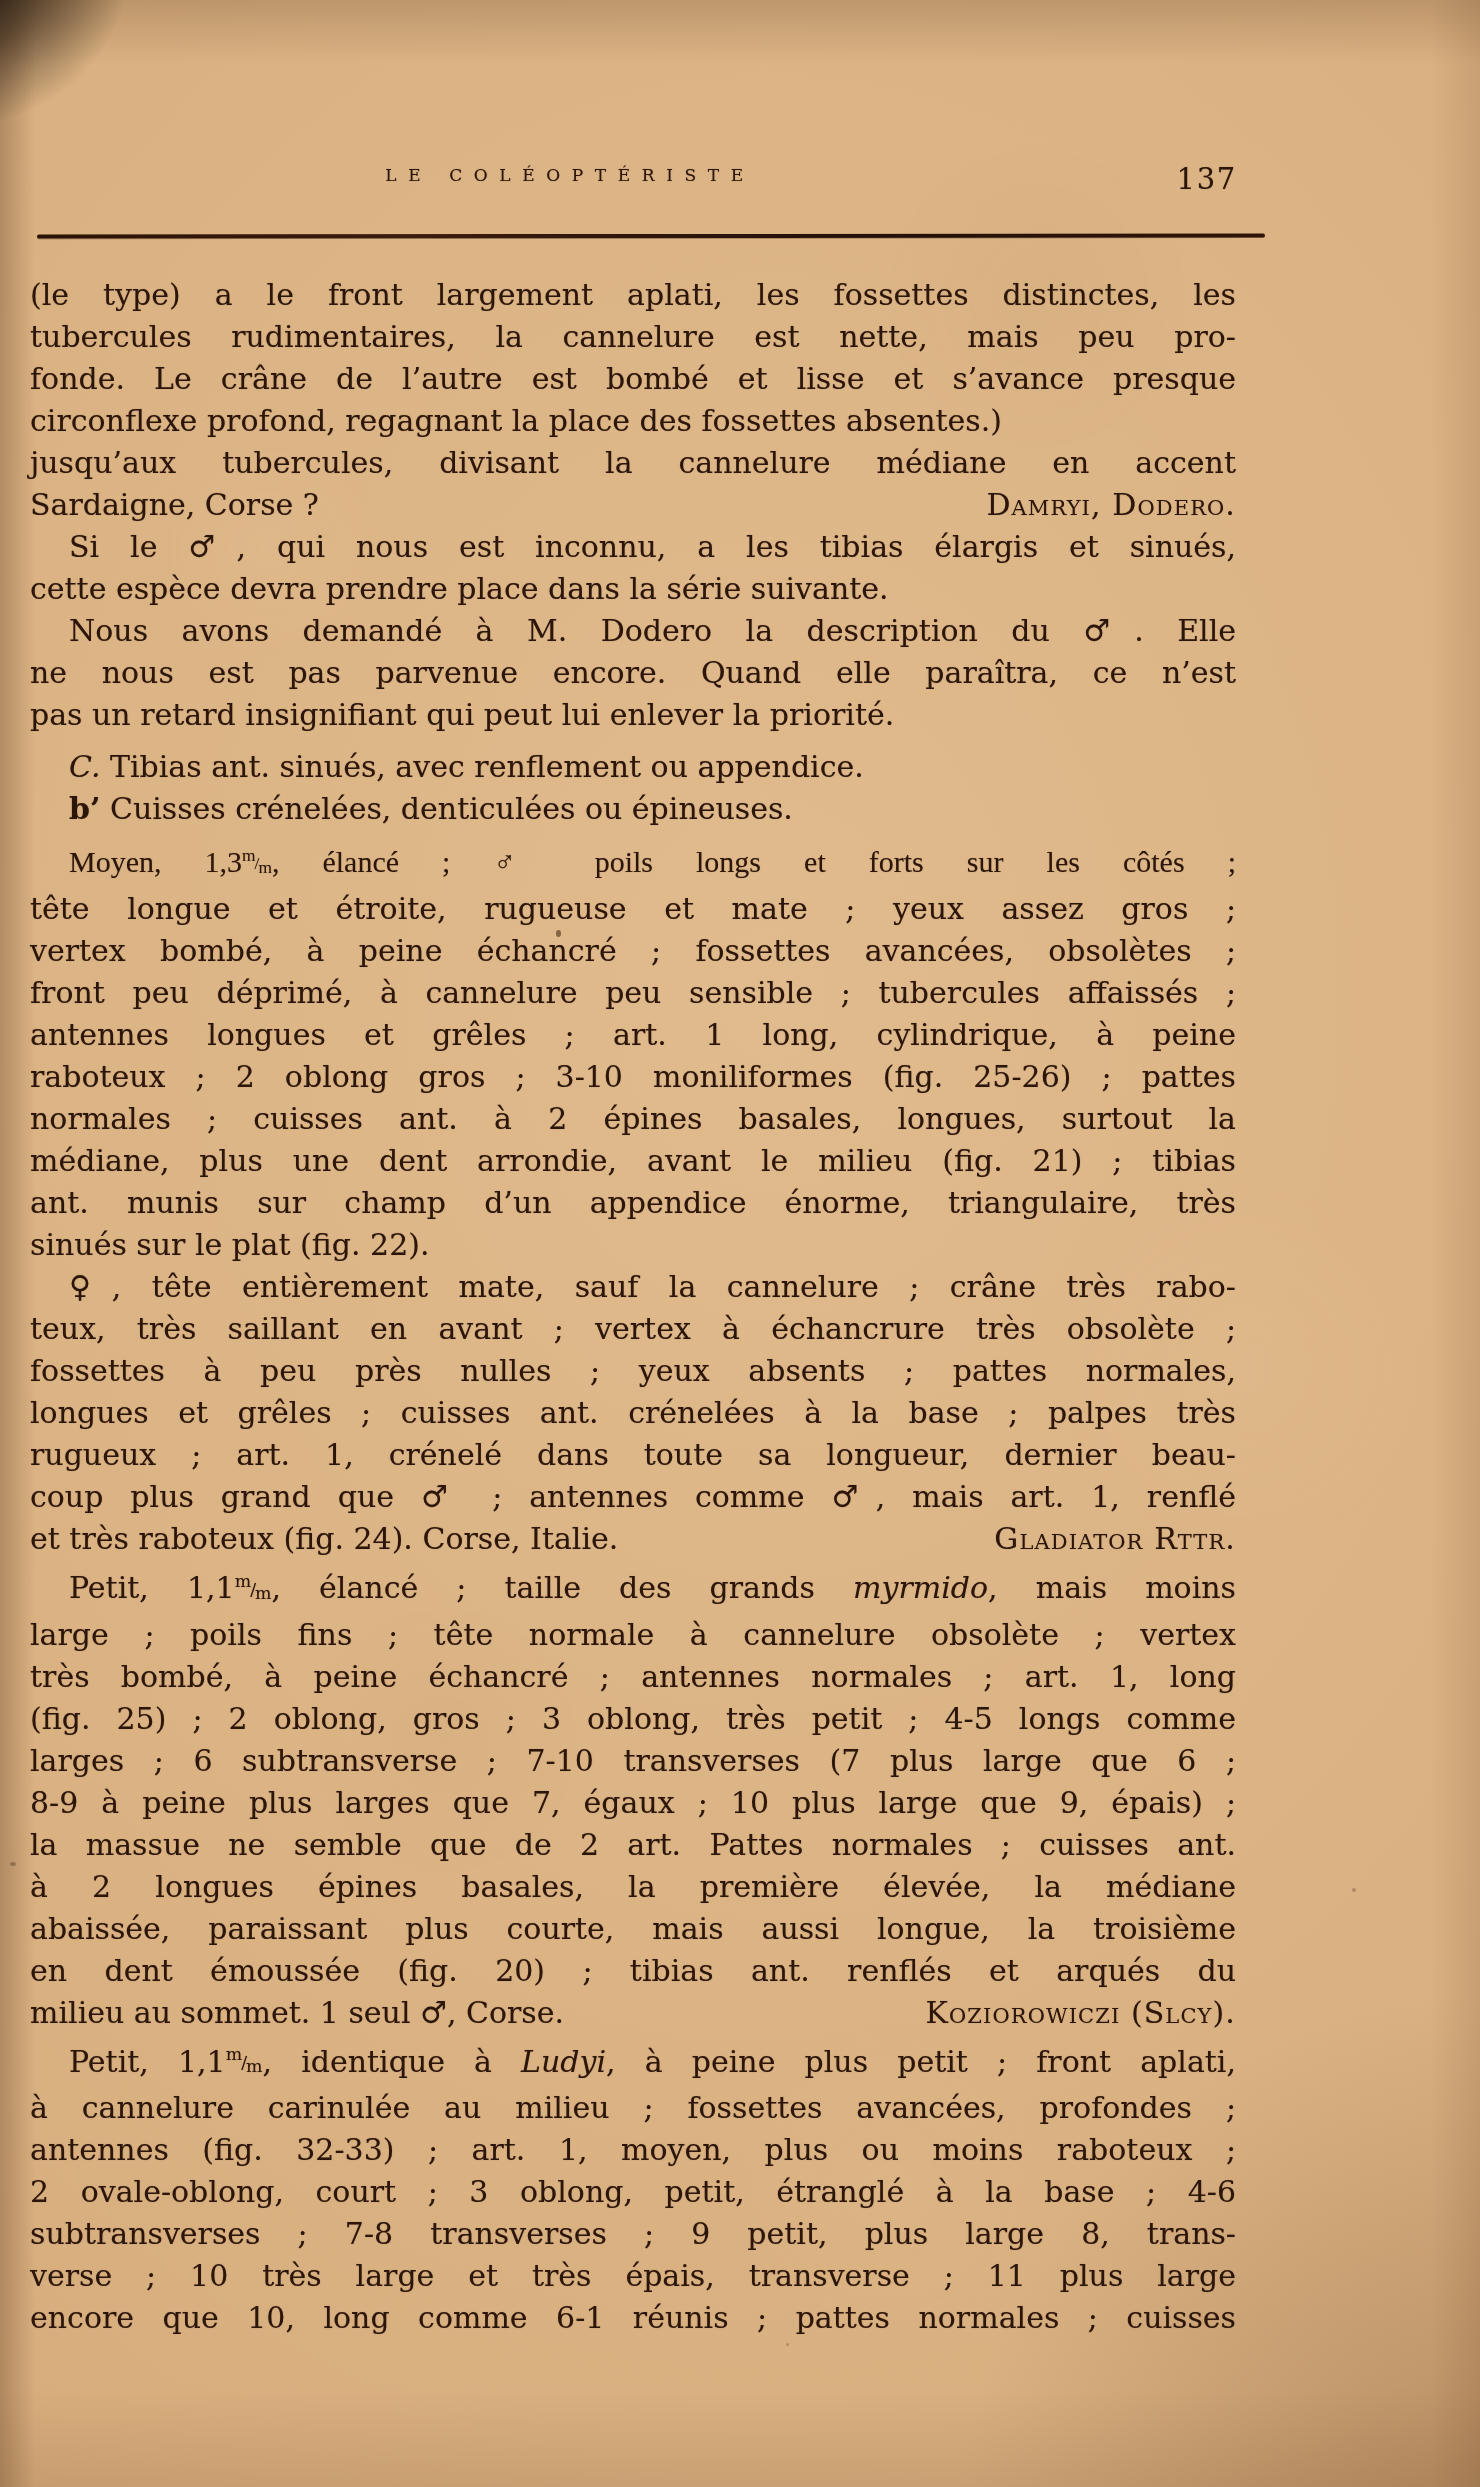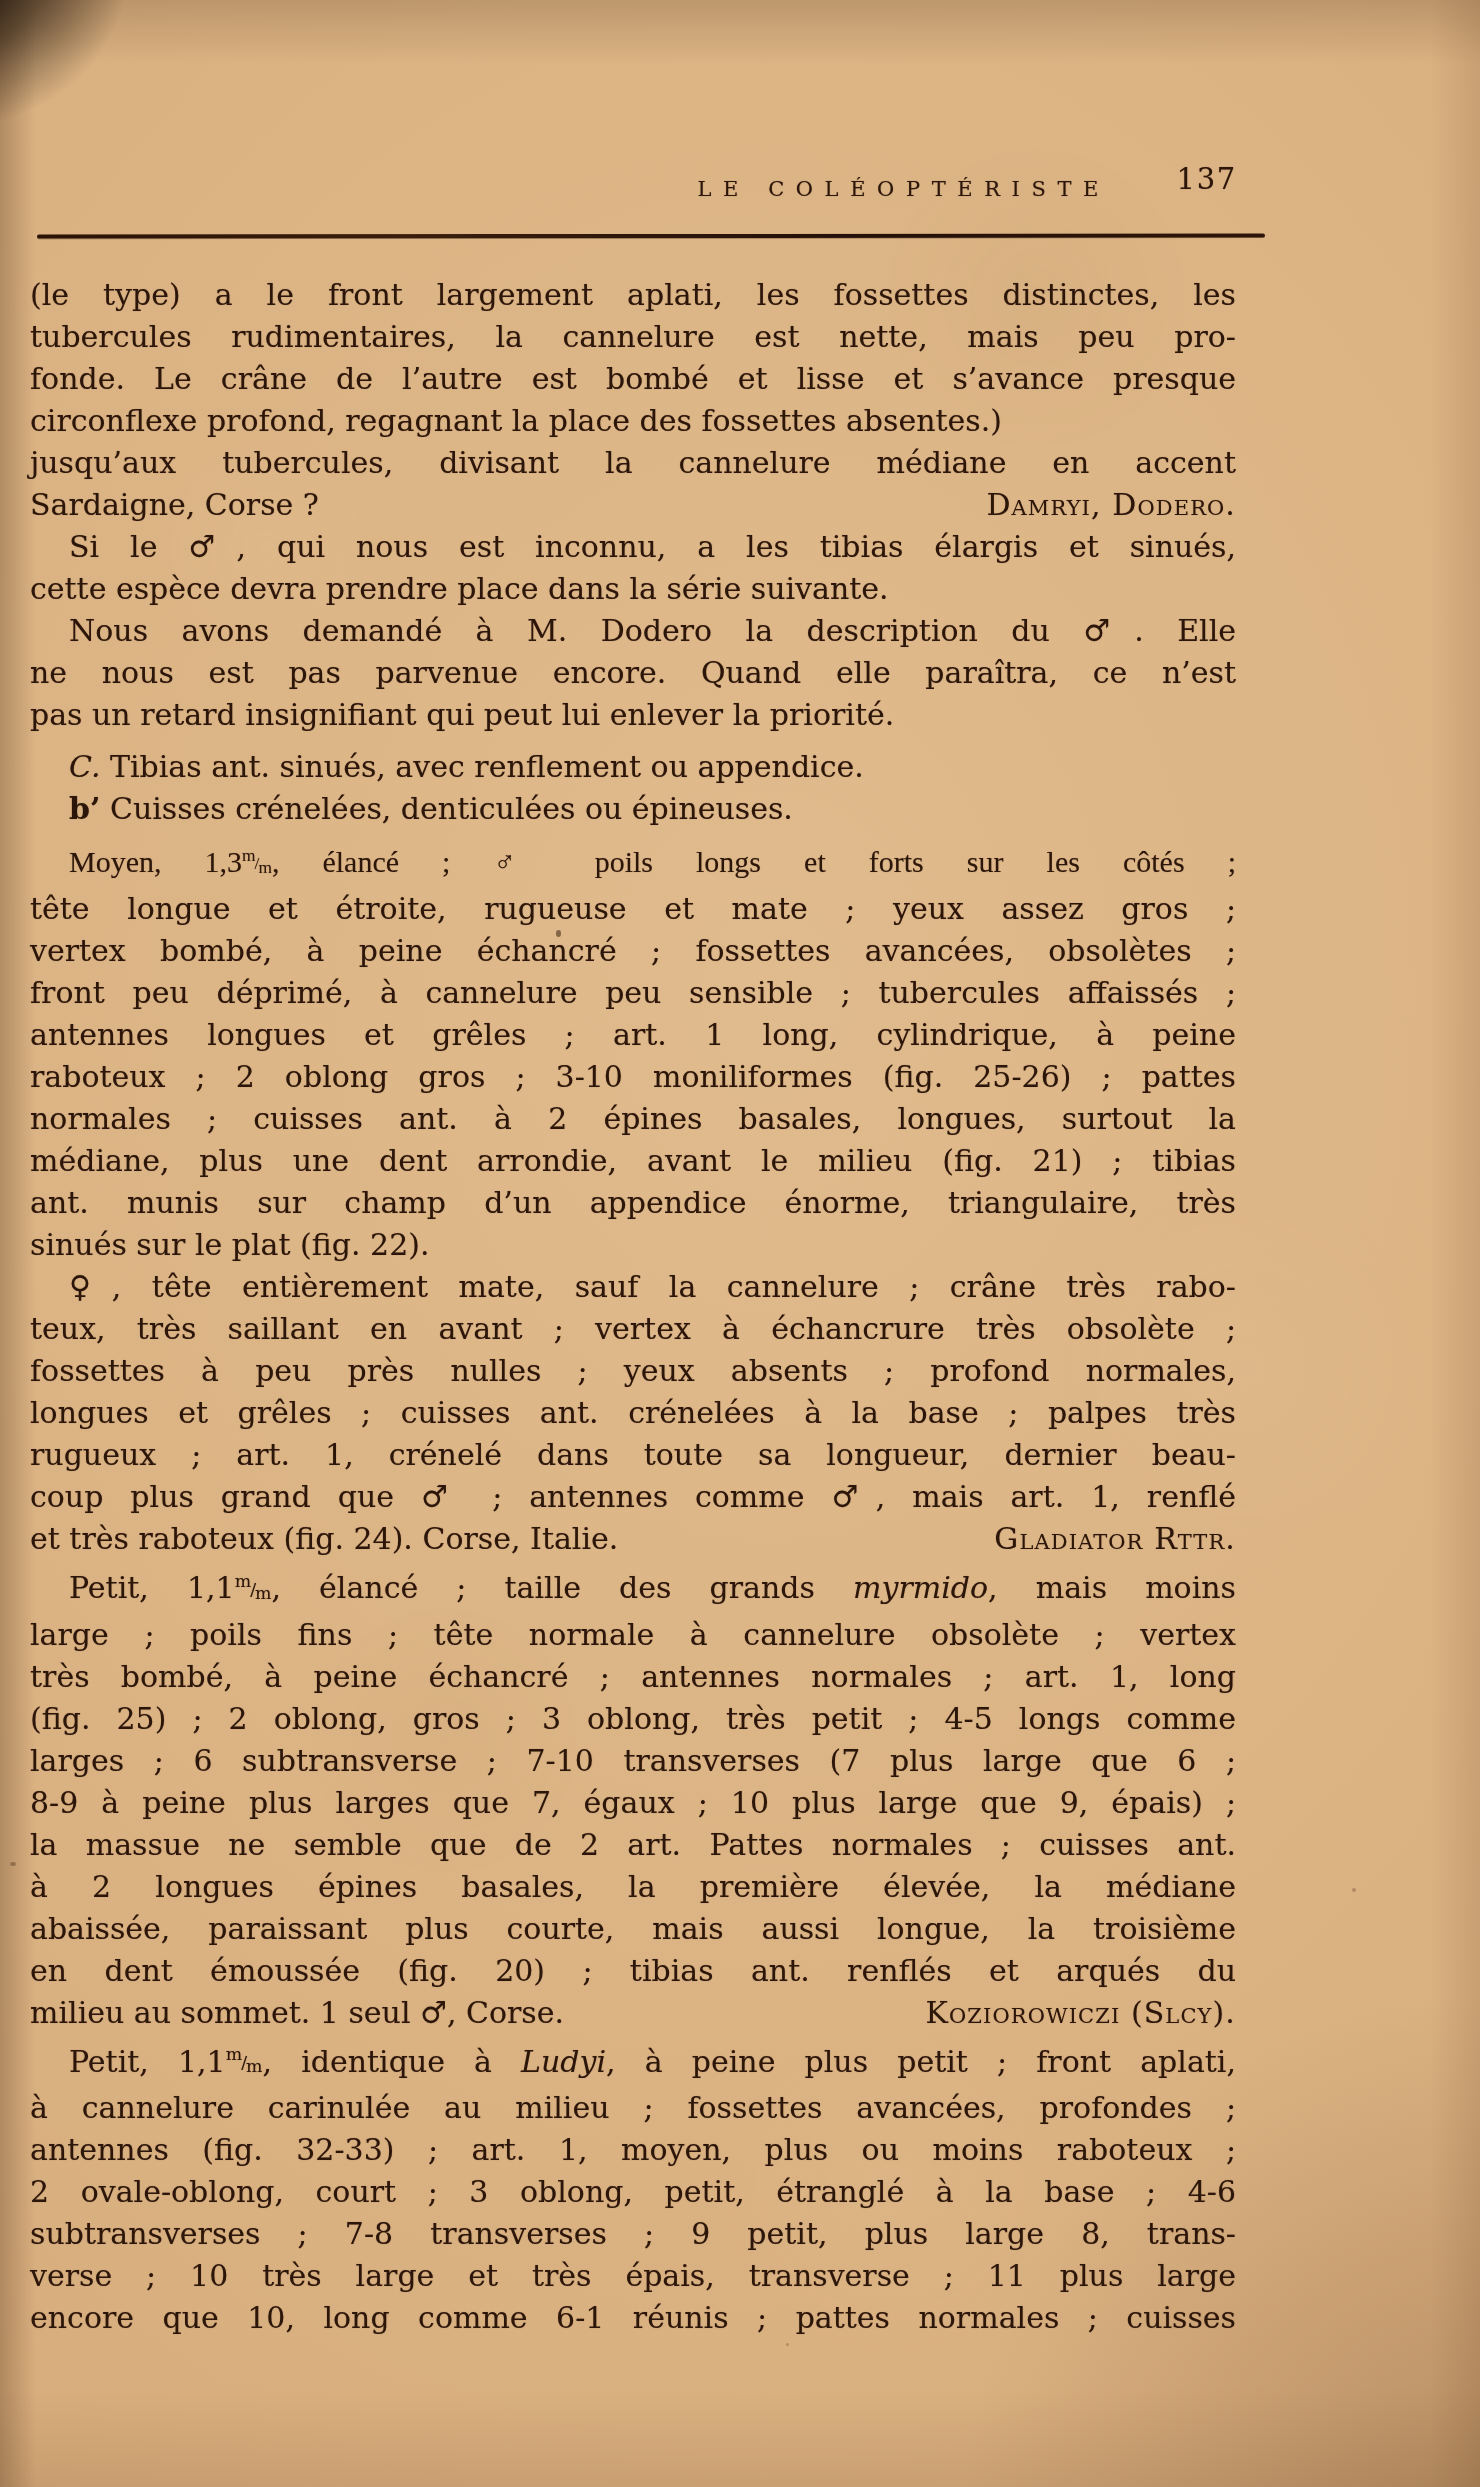--- a/index.html
+++ b/index.html
@@ -25,23 +25,23 @@
       radial-gradient(circle 231px at 70% 12%, rgba(120,75,35,0.07), rgba(120,75,35,0) 70%),
       radial-gradient(circle 275px at 84% 55%, rgba(255,238,205,0.08), rgba(255,238,205,0) 70%),
       radial-gradient(circle 209px at 30% 70%, rgba(120,75,35,0.06), rgba(120,75,35,0) 70%),
       radial-gradient(circle 253px at 60% 88%, rgba(255,238,205,0.07), rgba(255,238,205,0) 70%);
   }
   .speck{position:absolute;border-radius:50%;background:rgba(58,34,14,0.55);}
   .header{
     position:absolute;left:30px;top:165px;width:1207px;height:39px;
   }
   .running-title{
-    position:absolute;left:0;right:127px;top:12px;
-    text-align:right;
-    font-size:21px;letter-spacing:11.6px;
+    position:absolute;left:0;right:127px;top:0;
+    text-align:center;
+    font-size:17px;letter-spacing:11.6px;
     color:var(--ink,#2c1509);
     text-shadow:0 0 1.1px rgba(46,22,9,0.40);
   }
   .page-number{
     position:absolute;right:0;top:-3.3px;
     font-size:29px;letter-spacing:1.7px;
     text-shadow:0 0 1.1px rgba(46,22,9,0.40);
   }
   .rule{
     position:absolute;left:37px;top:234px;width:1228px;height:3.9px;
@@ -107,21 +107,21 @@
       <div class="line just"><span>vertex bombé, à peine échancré ; fossettes avancées, obsolètes ;</span></div>
       <div class="line just"><span>front peu déprimé, à cannelure peu sensible ; tubercules affaissés ;</span></div>
       <div class="line just"><span>antennes longues et grêles ; art. 1 long, cylindrique, à peine</span></div>
       <div class="line just"><span>raboteux ; 2 oblong gros ; 3-10 moniliformes (fig. 25-26) ; pattes</span></div>
       <div class="line just"><span>normales ; cuisses ant. à 2 épines basales, longues, surtout la</span></div>
       <div class="line just"><span>médiane, plus une dent arrondie, avant le milieu (fig. 21) ; tibias</span></div>
       <div class="line just"><span>ant. munis sur champ d’un appendice énorme, triangulaire, très</span></div>
       <div class="line"><span>sinués sur le plat (fig. 22).</span></div>
       <div class="line just ind"><span>♀, tête entièrement mate, sauf la cannelure ; crâne très rabo-</span></div>
       <div class="line just"><span>teux, très saillant en avant ; vertex à échancrure très obsolète ;</span></div>
-      <div class="line just"><span>fossettes à peu près nulles ; yeux absents ; profond normales,</span></div>
+      <div class="line just"><span>fossettes à peu près nulles ; yeux absents ; pattes normales,</span></div>
       <div class="line just"><span>longues et grêles ; cuisses ant. crénelées à la base ; palpes très</span></div>
       <div class="line just"><span>rugueux ; art. 1, crénelé dans toute sa longueur, dernier beau-</span></div>
       <div class="line just"><span>coup plus grand que ♂ ; antennes comme ♂, mais art. 1, renflé</span></div>
       <div class="line"><span>et très raboteux (fig. 24). Corse, Italie.</span><span class="speaker">Gladiator Rttr.</span></div>
       <div class="line just ind"><span>Petit, 1,1</span><span class="mm"><span class="mmt">m</span><span class="mms">/</span><span class="mmb">m</span></span><span>, élancé ; taille des grands </span><span class="it">myrmido</span><span>, mais moins</span></div>
       <div class="line just"><span>large ; poils fins ; tête normale à cannelure obsolète ; vertex</span></div>
       <div class="line just"><span>très bombé, à peine échancré ; antennes normales ; art. 1, long</span></div>
       <div class="line just"><span>(fig. 25) ; 2 oblong, gros ; 3 oblong, très petit ; 4-5 longs comme</span></div>
       <div class="line just"><span>larges ; 6 subtransverse ; 7-10 transverses (7 plus large que 6 ;</span></div>
       <div class="line just"><span>8-9 à peine plus larges que 7, égaux ; 10 plus large que 9, épais) ;</span></div>

